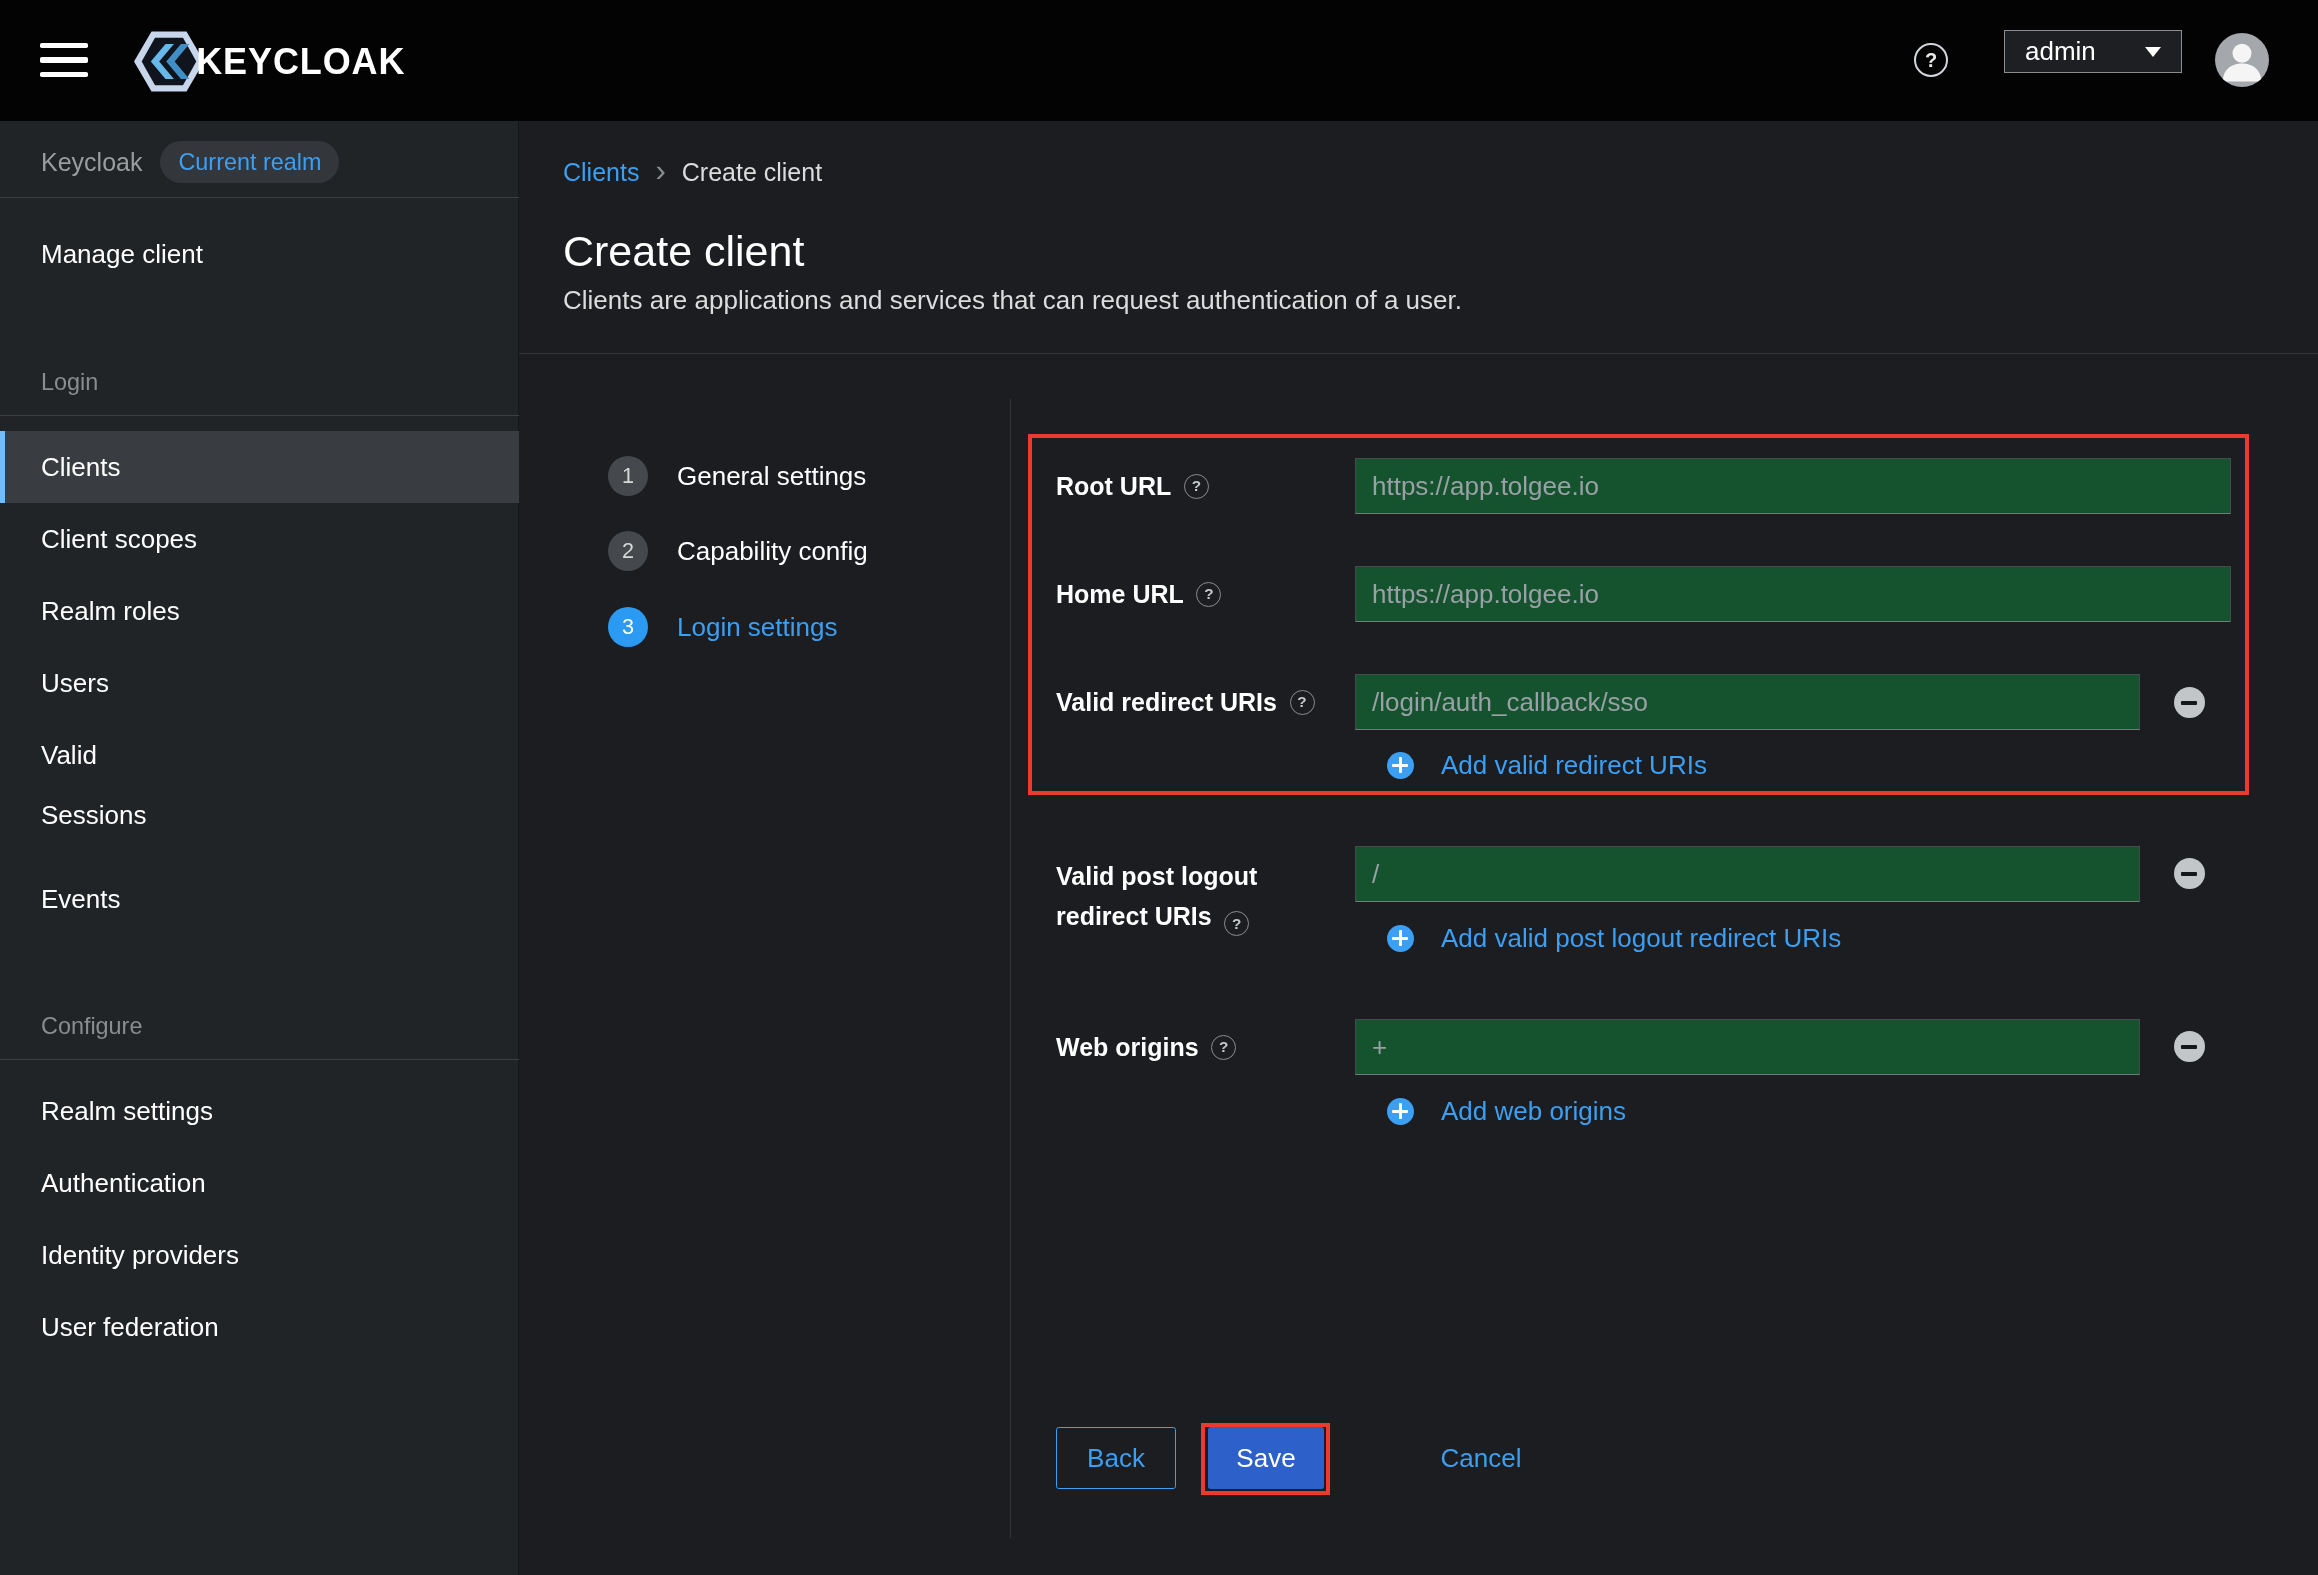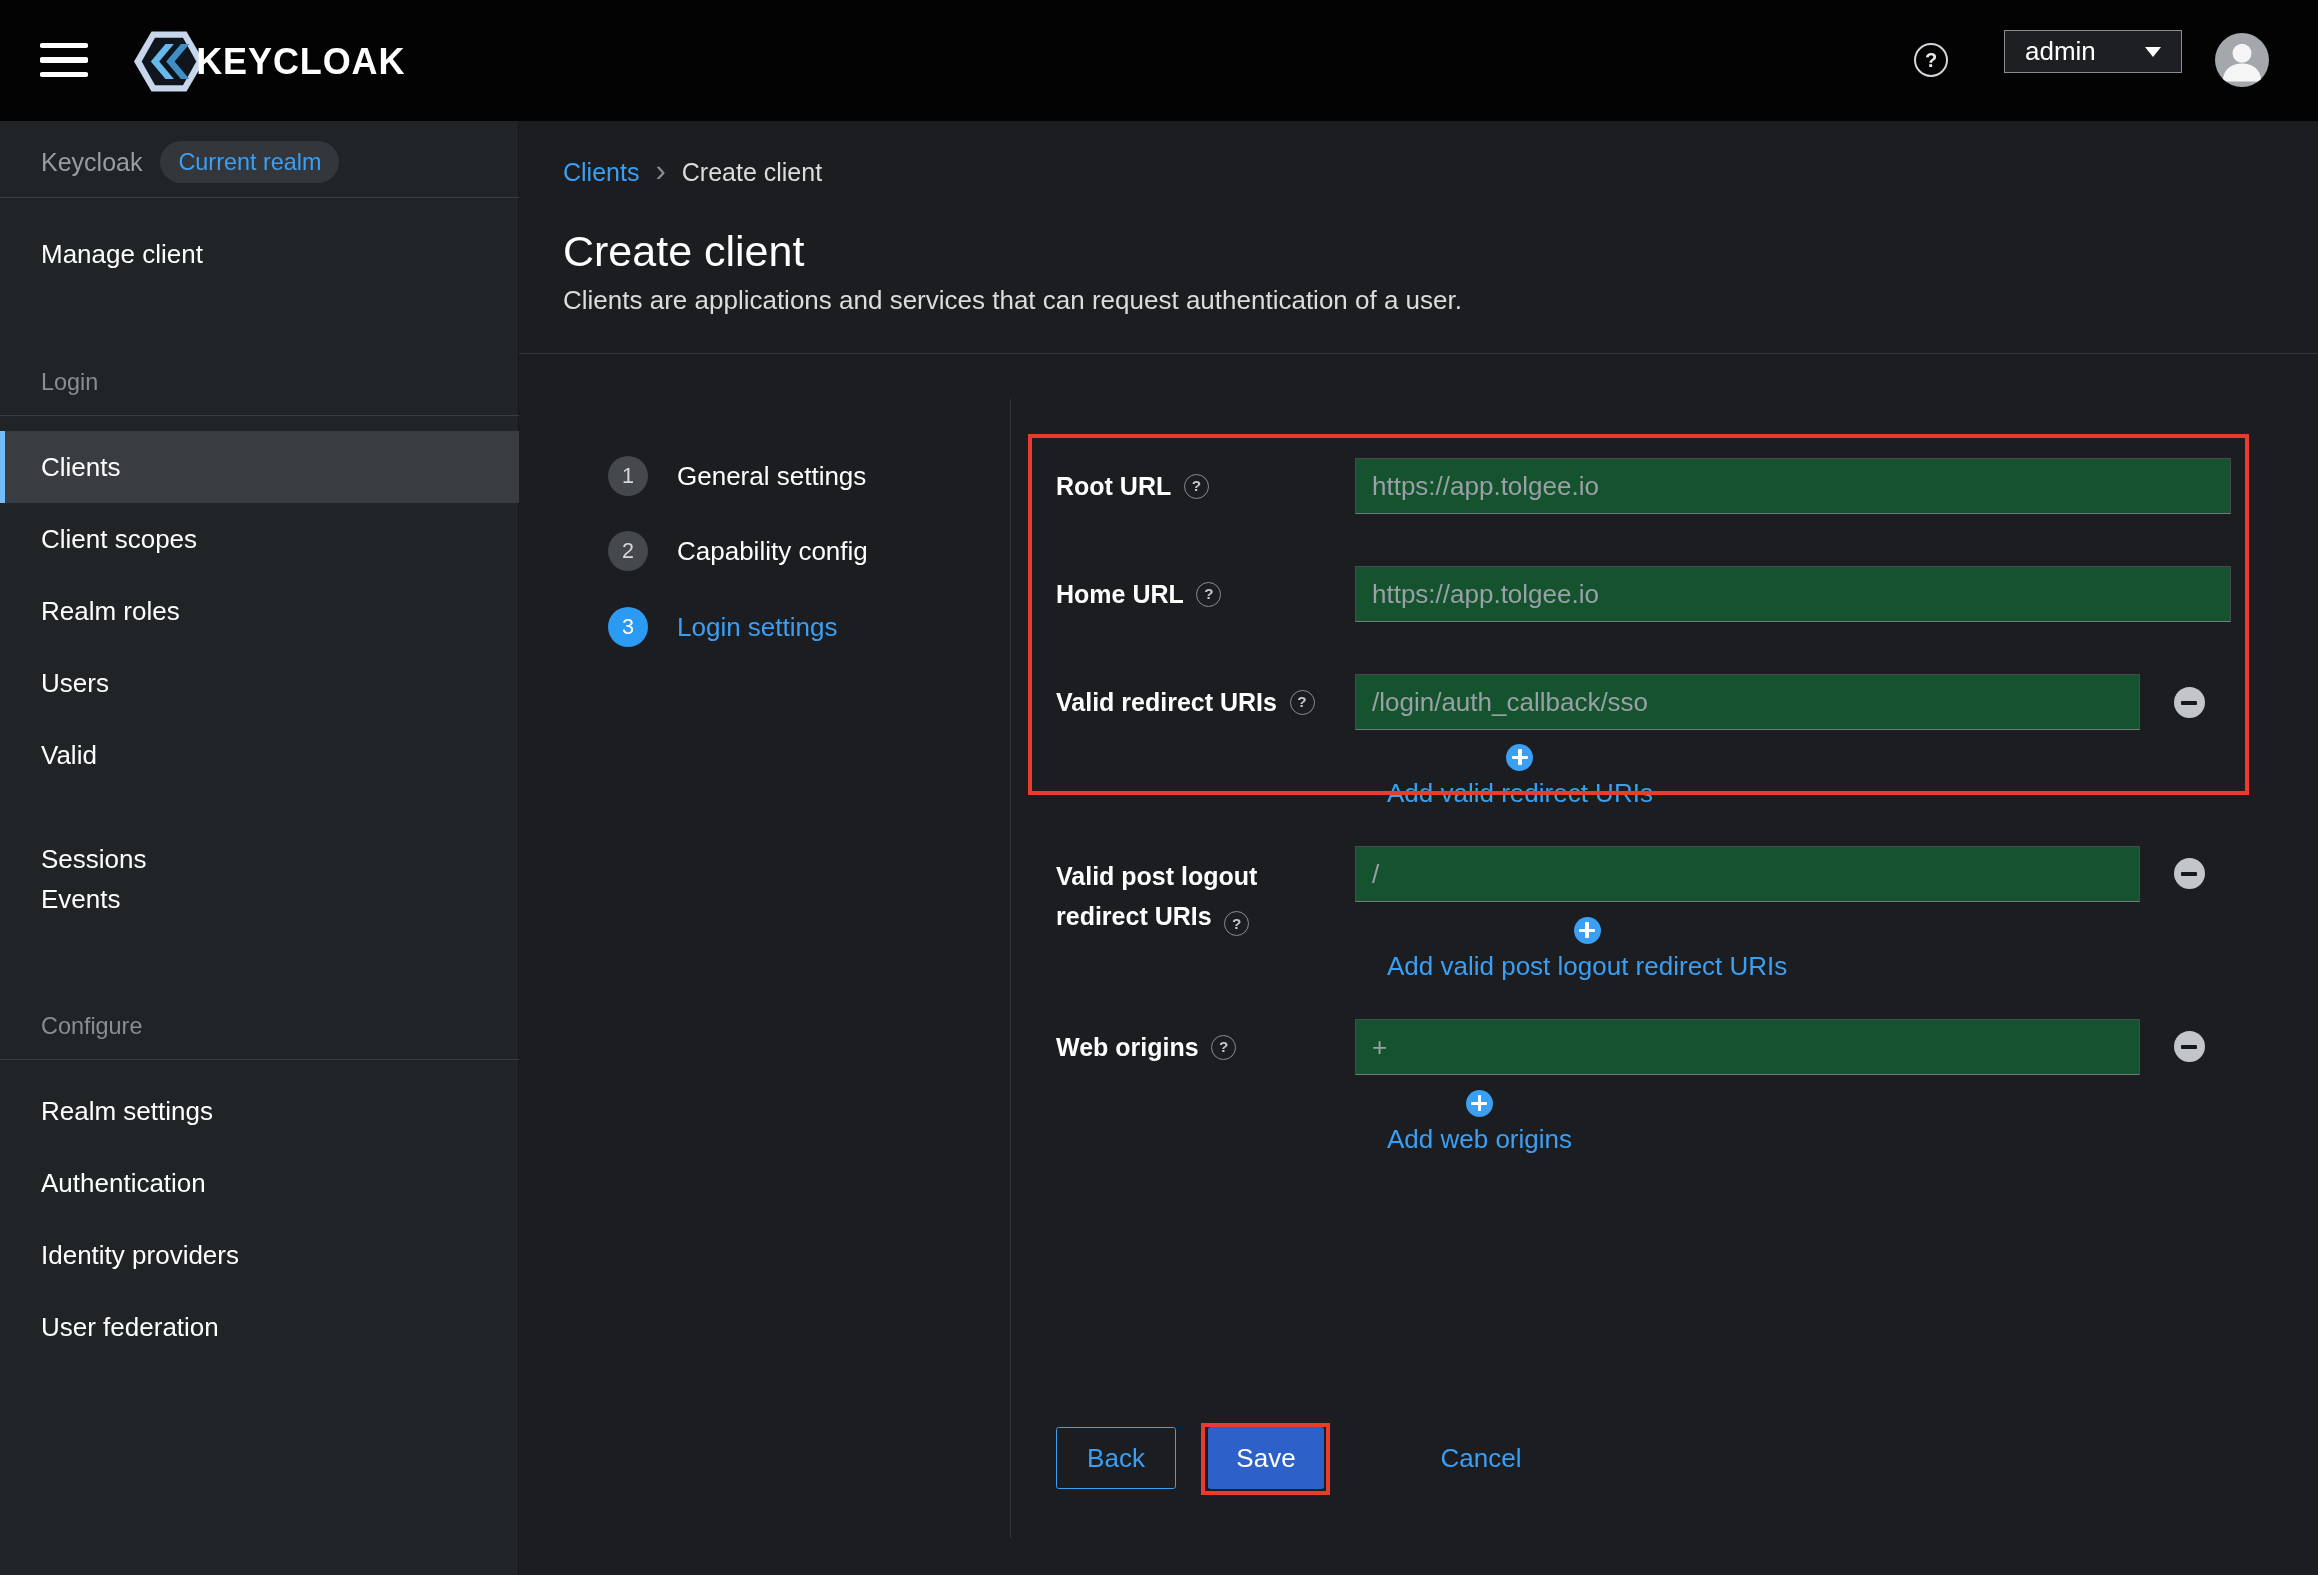--- a/index.html
+++ b/index.html
@@ -52,21 +52,21 @@
   .step.active .step-circle { background:var(--accent); color:#fff; }
   .step.active .step-label { color:var(--link); }
 
   
   .field-label { position:absolute; left:537px; width:288px; font-size:25px; font-weight:bold; color:#fff; }
   .field-label.inline { height:56px; display:flex; align-items:center; }
   .help { display:inline-flex; width:25px; height:25px; border:1.8px solid #8a8d90; border-radius:50%; align-items:center; justify-content:center; font-size:15.3px; font-weight:bold; color:#c5c8cb; margin-left:12.6px; cursor:pointer; flex:0 0 25px; vertical-align:-3.6px; }
   .text-input { position:absolute; height:56px; background:#14532d; border:0.9px solid #46494e; border-bottom:0.9px solid #75797e; color:#9aa0a7; font-size:26px; padding:0 16px; font-family:"Liberation Sans","DejaVu Sans",sans-serif; outline:none; }
   .minus-btn { position:absolute; left:1655px; width:31px; height:31px; border-radius:50%; background:#c3c6c9; cursor:pointer; }
   .minus-btn::before { content:""; position:absolute; left:7.2px; top:13.5px; width:16px; height:4.5px; background:#15171a; border-radius:0.9px; }
-  .add-link { position:absolute; left:868px; height:43px; display:flex; align-items:center; gap:7px; cursor:pointer; color:var(--link); font-size:26px;flex-direction:column; }
+  .add-link { position:absolute; left:868px; height:43px; display:flex; align-items:center; gap:27px; cursor:pointer; color:var(--link); font-size:26px; }
   .plus-icon { position:relative; width:27px; height:27px; border-radius:50%; background:var(--link); flex:0 0 27px; }
   .plus-icon::before { content:""; position:absolute; left:5.4px; top:11.7px; width:16px; height:3.6px; background:#fff; border-radius:0.9px; }
   .plus-icon::after { content:""; position:absolute; left:11.7px; top:5.4px; width:3.6px; height:16px; background:#fff; border-radius:0.9px; }
 
   
   .btn { position:absolute; top:1306px; height:62px; display:flex; align-items:center; justify-content:center; font-size:26px; border-radius:2.7px; cursor:pointer; }
   .btn-secondary { left:537px; width:120px; border:0.9px solid var(--link); color:var(--link); background:transparent; }
   .btn-primary { left:689px; width:116px; background:var(--primary); color:#ffffff; border:none; }
   .link-btn { left:908px; width:108px; color:var(--link); background:transparent; border:none; }
 
@@ -122,21 +122,21 @@
   </div>
 
   <div class="section-label" style="top:245px">Login</div>
   <div class="side-divider" style="top:294px"></div>
 
   <div class="nav-item active" style="top:310px"><span>Clients</span></div>
   <div class="nav-item" style="top:382px"><span>Client scopes</span></div>
   <div class="nav-item" style="top:454px"><span>Realm roles</span></div>
   <div class="nav-item" style="top:526px"><span>Users</span></div>
   <div class="nav-item" style="top:598px"><span>Valid</span></div>
-  <div class="nav-item" style="top:702px"><span>Sessions</span></div>
+  <div class="nav-item" style="top:658px"><span>Sessions</span></div>
   <div class="nav-item" style="top:742px"><span>Events</span></div>
 
   <div class="section-label" style="top:889px">Configure</div>
   <div class="side-divider" style="top:938px"></div>
 
   <div class="nav-item" style="top:954px"><span>Realm settings</span></div>
   <div class="nav-item" style="top:1026px"><span>Authentication</span></div>
   <div class="nav-item" style="top:1098px"><span>Identity providers</span></div>
   <div class="nav-item" style="top:1170px"><span>User federation</span></div>
 </nav>

